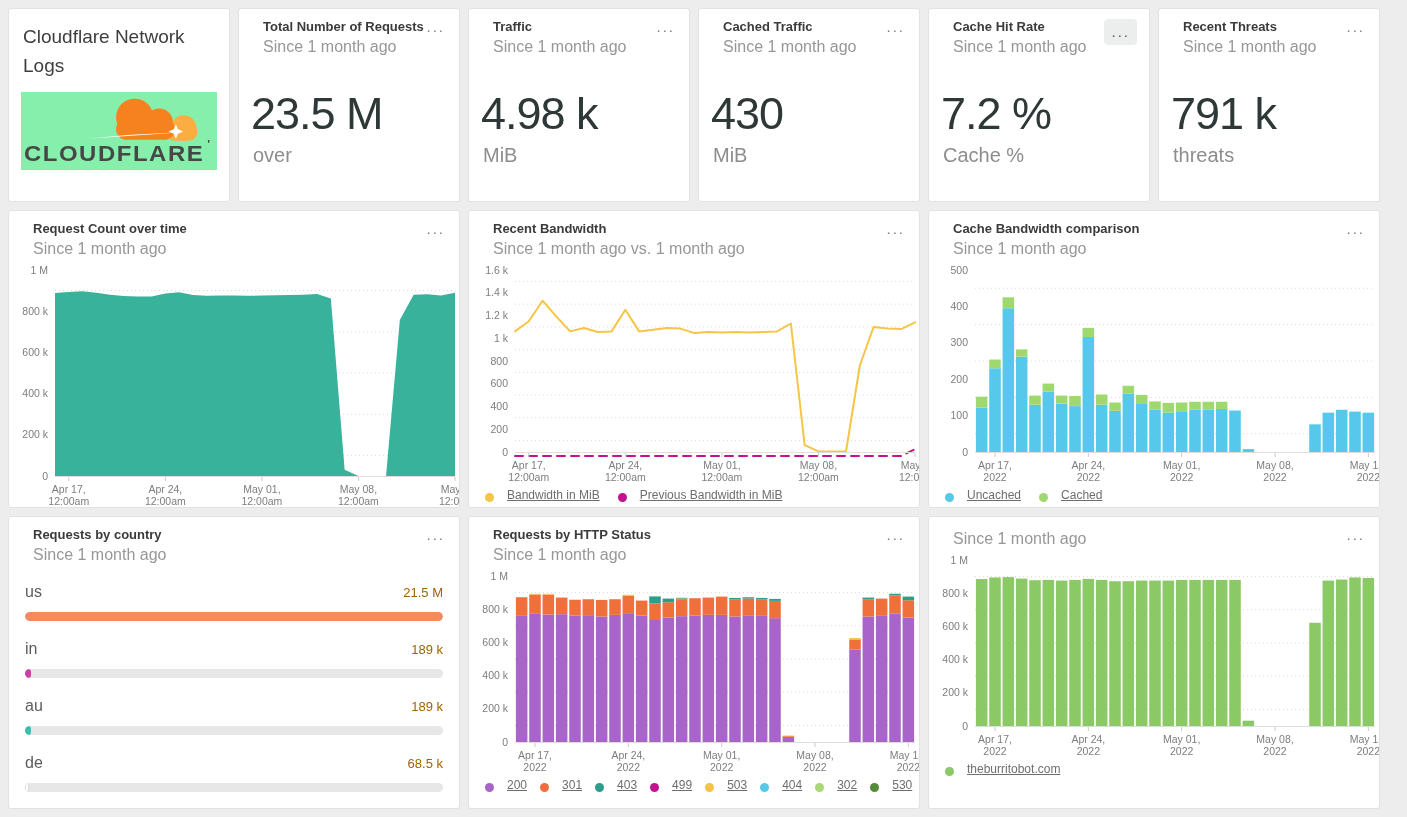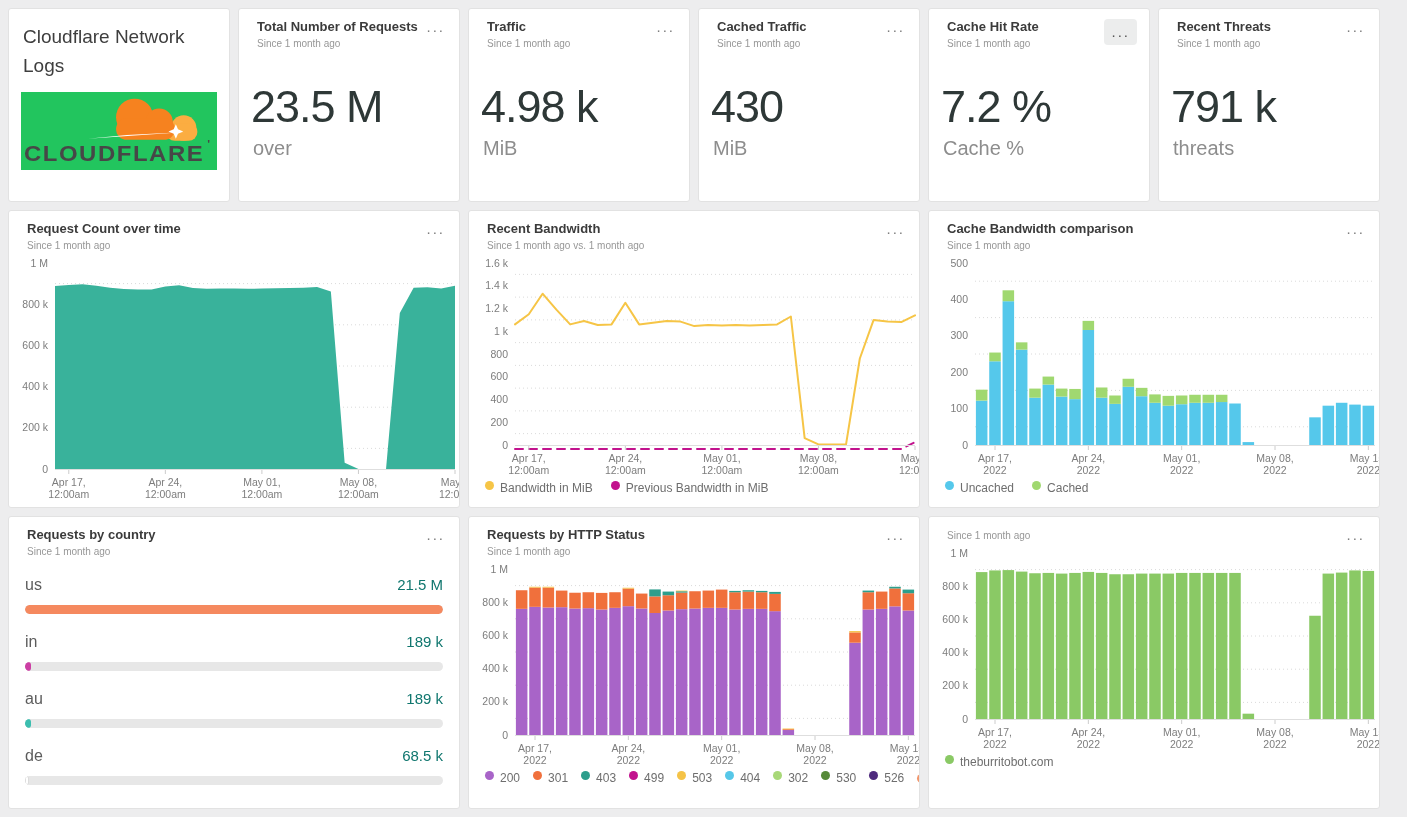--- a/index.html
+++ b/index.html
@@ -4,45 +4,45 @@
 <style>
   html,body{margin:0;padding:0;background:#ededee;}
   *{box-sizing:border-box;}
   .dash{width:1388px;height:817px;background:#ededee;padding:8px;display:flex;flex-direction:column;gap:8px;
         font-family:"Liberation Sans",sans-serif;overflow:hidden;}
   .row{display:grid;gap:8px;}
   .row.top{grid-template-columns:repeat(6,1fr);height:194px;}
   .row.mid{grid-template-columns:repeat(3,1fr);height:298px;}
   .row.bot{grid-template-columns:repeat(3,1fr);flex:1;min-height:0;}
   .panel{background:#fff;border:1px solid #e2e2e2;border-radius:3px;position:relative;overflow:hidden;}
-  .ph{padding:10px 14px 0 18px;}
+  .ph{padding:10px 14px 0 24px;}
   .panel-title{font-size:13px;font-weight:700;color:#3b3b3b;line-height:1.25;}
-  .panel-sub{font-size:10px;color:#979797;margin-top:3px;}
+  .panel-sub{font-size:16px;color:#979797;margin-top:3px;}
   .menu{position:absolute;top:6px;right:10px;color:#7e7e7e;font-size:15px;letter-spacing:2px;cursor:pointer;
         line-height:20px;padding:2px 4px;border-radius:4px;}
   .menu.boxed{background:#eceded;top:10px;right:12px;padding:3px 7px;color:#555;}
   
   .stat-val{font-size:45px;color:#2e3837;margin:32px 0 0 12px;letter-spacing:-1px;white-space:nowrap;}
   .stat-unit{font-size:20px;color:#8d8d8d;margin:4px 0 0 14px;}
   
   .brand-title{font-size:19px;font-weight:400;color:#3e3e3e;line-height:1.5;padding:14px 0 0 14px;}
-  .logo{margin:12px 12px 0 12px;background:#22c55e;height:78px;}
+  .logo{margin:12px 12px 0 12px;background:#86efac;height:78px;}
   .logo svg{display:block;width:100%;height:100%;}
   .logo-text{font-family:"Liberation Sans",sans-serif;font-size:23px;font-weight:700;fill:#474747;letter-spacing:1.5px;}
   
   svg.chart{display:block;margin:2px 0 0 4px;overflow:hidden;}
   .tick{font-family:"Liberation Sans",sans-serif;font-size:10.5px;fill:#7d7d7d;}
   .legend{display:flex;gap:18px;padding:2px 0 0 16px;font-size:12px;color:#6e6e6e;align-items:center;flex-wrap:nowrap;}
-  .legend .li{display:flex;align-items:flex-start;gap:6px;cursor:pointer;white-space:nowrap;}
+  .legend .li{display:flex;align-items:flex-end;gap:13px;cursor:pointer;white-space:nowrap;text-decoration:underline;}
   .legend .dot{width:9px;height:9px;border-radius:50%;display:inline-block;}
   
   .crow{margin:19px 16px 0 16px;}
   .crow .line1{display:flex;justify-content:space-between;align-items:baseline;}
   .clabel{font-size:16px;color:#5c5c5c;}
-  .cvalue{font-size:15px;color:#0f766e;}
+  .cvalue{font-size:13px;color:#a16207;}
   .ctrack{margin-top:11px;height:9px;border-radius:5px;background:#e7e7e7;overflow:hidden;position:relative;}
   .cfill{height:9px;border-radius:5px;}
 </style>
 </head>
 <body>
 
 <div class="dash">
 
   <div class="row top">
 

